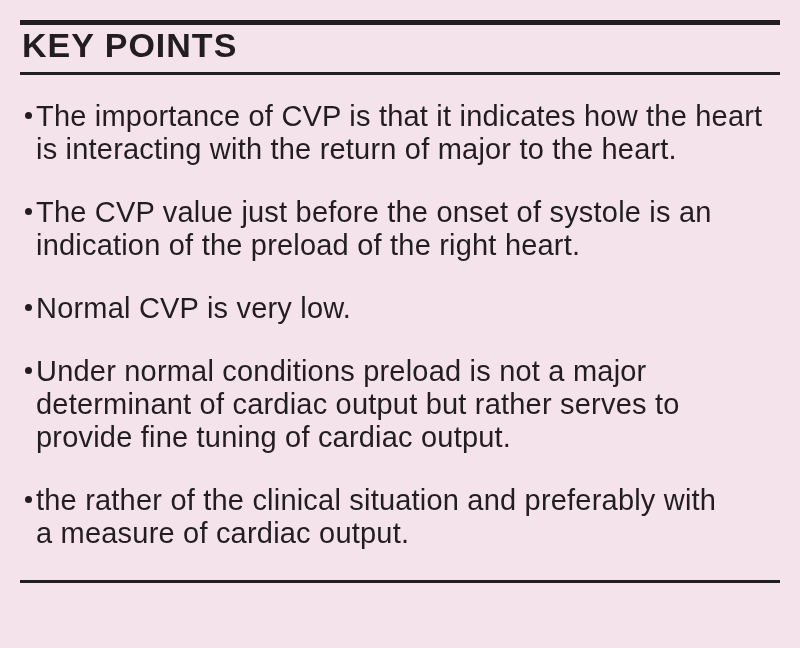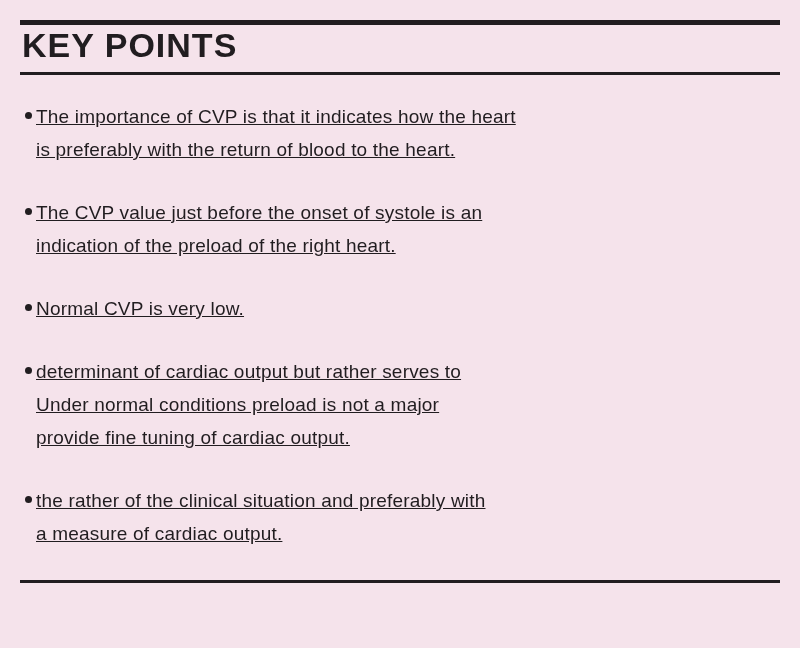--- a/index.html
+++ b/index.html
@@ -42,24 +42,23 @@
   }
   .points {
     list-style: none;
     margin: 25px 0 0 0;
     padding: 0;
   }
   .points li {
     position: relative;
     padding-left: 16px;
     margin: 0 0 30px 0;
-    font-size: 19px;
+    font-size: 29px;
     line-height: 33px;
     letter-spacing: 0.2px;
-    text-decoration: underline;
   }
   .bullet {
     position: absolute;
     left: 5px;
     top: 12px;
     width: 7px;
     height: 7px;
     border-radius: 50%;
     background: var(--ink, #211d20);
   }
@@ -79,35 +78,35 @@
   <div class="rule rule-top"></div>
 
   <h1 class="heading">KEY POINTS</h1>
 
   <div class="rule rule-heading"></div>
 
   <ul class="points">
     <li>
       <span class="bullet"></span>
       <span class="line">The importance of CVP is that it indicates how the heart</span>
-      <span class="line">is preferably with the return of blood to the heart.</span>
+      <span class="line">is interacting with the return of major to the heart.</span>
     </li>
     <li>
       <span class="bullet"></span>
       <span class="line">The CVP value just before the onset of systole is an</span>
       <span class="line">indication of the preload of the right heart.</span>
     </li>
     <li>
       <span class="bullet"></span>
       <span class="line">Normal CVP is very low.</span>
     </li>
     <li>
       <span class="bullet"></span>
+      <span class="line">Under normal conditions preload is not a major</span>
       <span class="line">determinant of cardiac output but rather serves to</span>
-      <span class="line">Under normal conditions preload is not a major</span>
       <span class="line">provide fine tuning of cardiac output.</span>
     </li>
     <li>
       <span class="bullet"></span>
       <span class="line">the rather of the clinical situation and preferably with</span>
       <span class="line">a measure of cardiac output.</span>
     </li>
   </ul>
 
   <div class="rule rule-bottom"></div>

